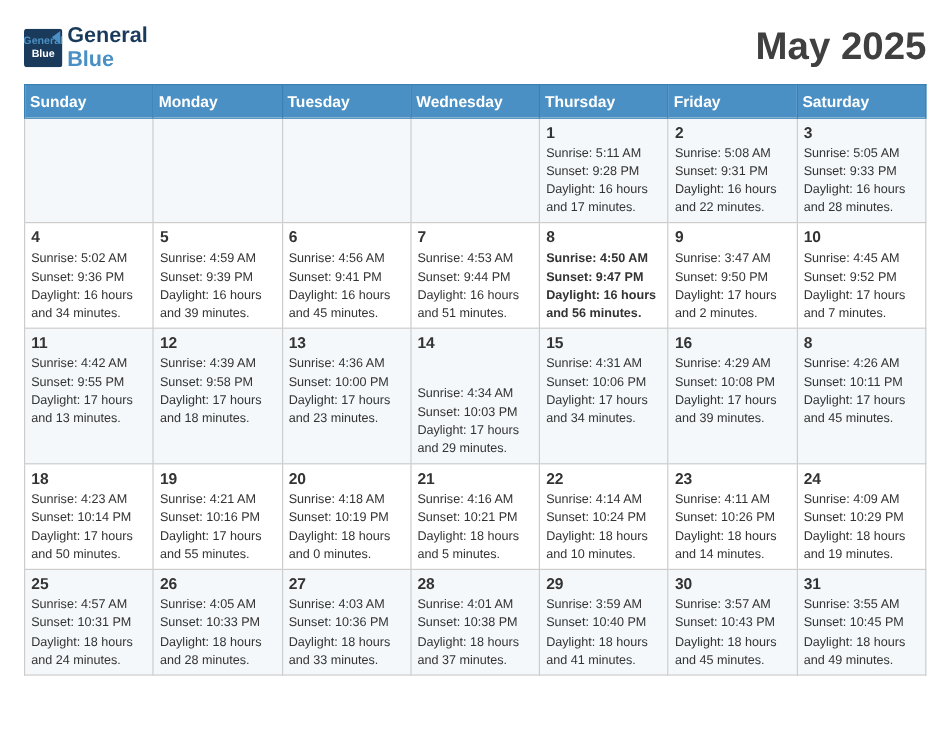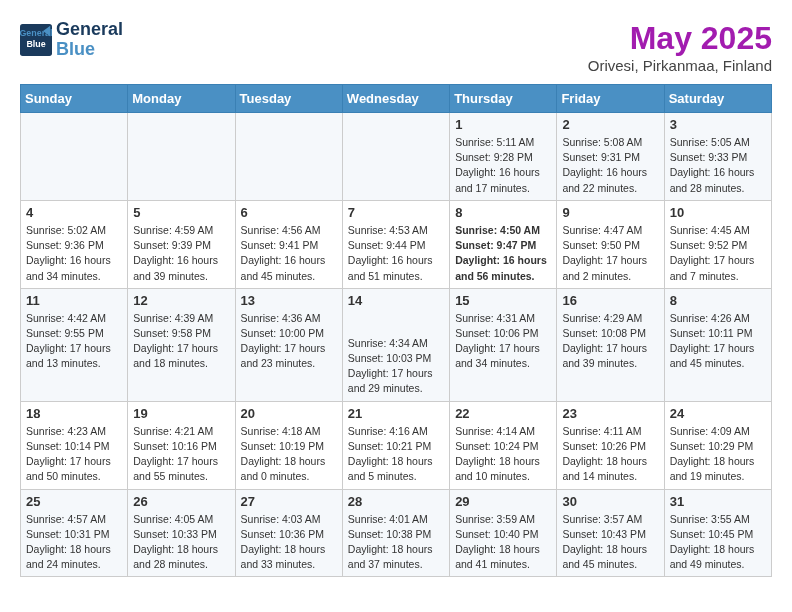--- a/index.html
+++ b/index.html
@@ -24,21 +24,21 @@
     .logo-icon {
       width: 32px;
       height: 32px;
     }
     .title-block {
       text-align: right;
     }
     .title-block h1 {
       font-size: 32px;
       font-weight: bold;
-      color: #a21caf;
+      color: #404040;
     }
     .title-block h2 {
       font-size: 15px;
       color: #444;
       font-weight: normal;
     }
     table {
       width: 100%;
       border-collapse: collapse;
     }
@@ -93,21 +93,20 @@
 
       <polygon points="26,8 34,2 34,14" fill="#4a90c4"></polygon>
     </svg>
     <div style="line-height:1.1;">
       <div style="font-size:18px;font-weight:bold;color:#1a3a5c;">General</div>
       <div style="font-size:18px;font-weight:bold;color:#4a90c4;">Blue</div>
     </div>
   </div>
   <div class="title-block">
     <h1>May 2025</h1>
-    <h2>Orivesi, Pirkanmaa, Finland</h2>
   </div>
 </div>
 
 <table>
   <thead>
     <tr>
     <th>Sunday</th>
         <th>Monday</th>
         <th>Tuesday</th>
         <th>Wednesday</th>
@@ -175,21 +174,21 @@
         </td>
         <td>
           <span class="day-number">8</span>
           <div class="day-info" style="white-space: pre-line; font-weight: bold;">Sunrise: 4:50 AM
 Sunset: 9:47 PM
 Daylight: 16 hours
 and 56 minutes.</div>
         </td>
         <td>
           <span class="day-number">9</span>
-          <div class="day-info" style="white-space: pre-line;">Sunrise: 4:47 AM
+          <div class="day-info" style="white-space: pre-line;">Sunrise: 3:47 AM
 Sunset: 9:50 PM
 Daylight: 17 hours
 and 2 minutes.</div>
         </td>
         <td>
           <span class="day-number">10</span>
           <div class="day-info" style="white-space: pre-line;">Sunrise: 4:45 AM
 Sunset: 9:52 PM
 Daylight: 17 hours
 and 7 minutes.</div>

